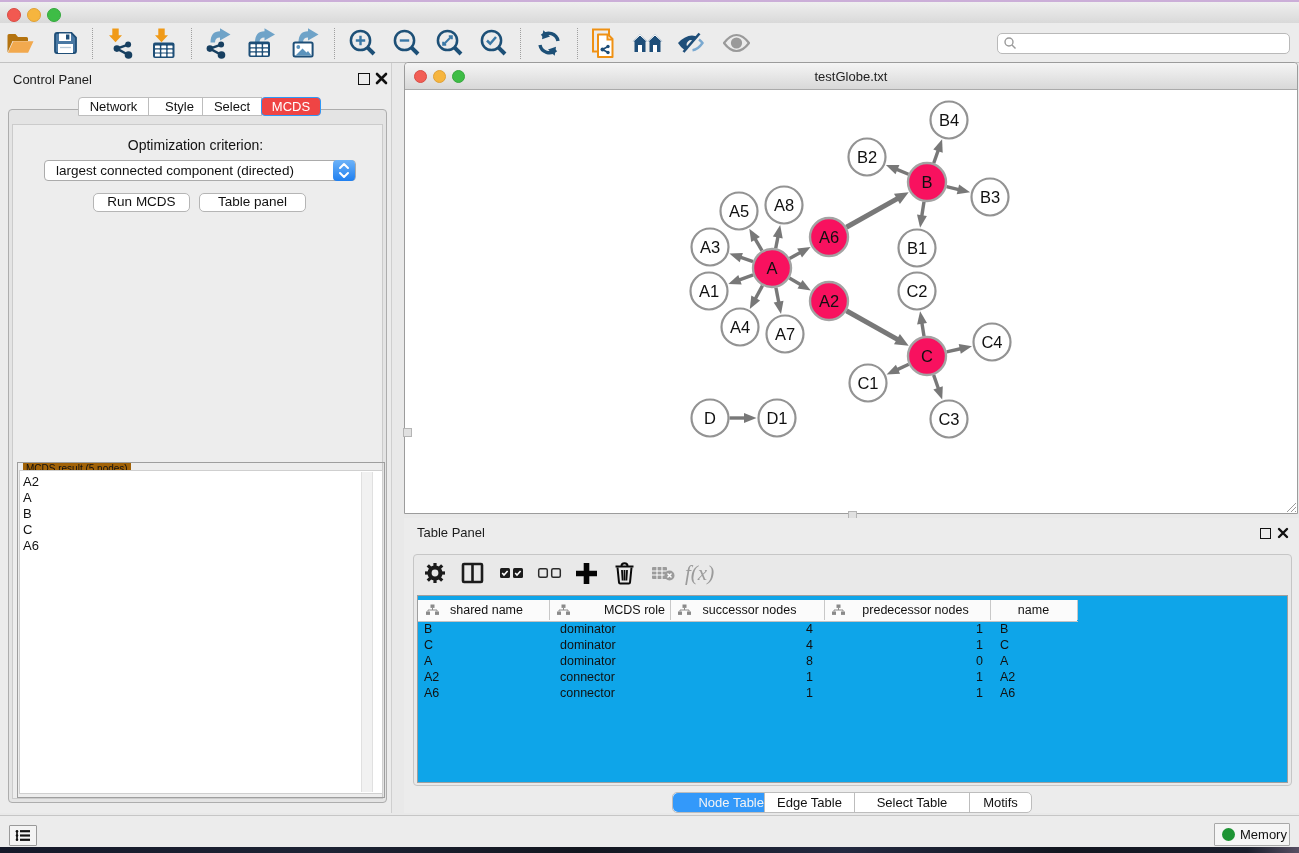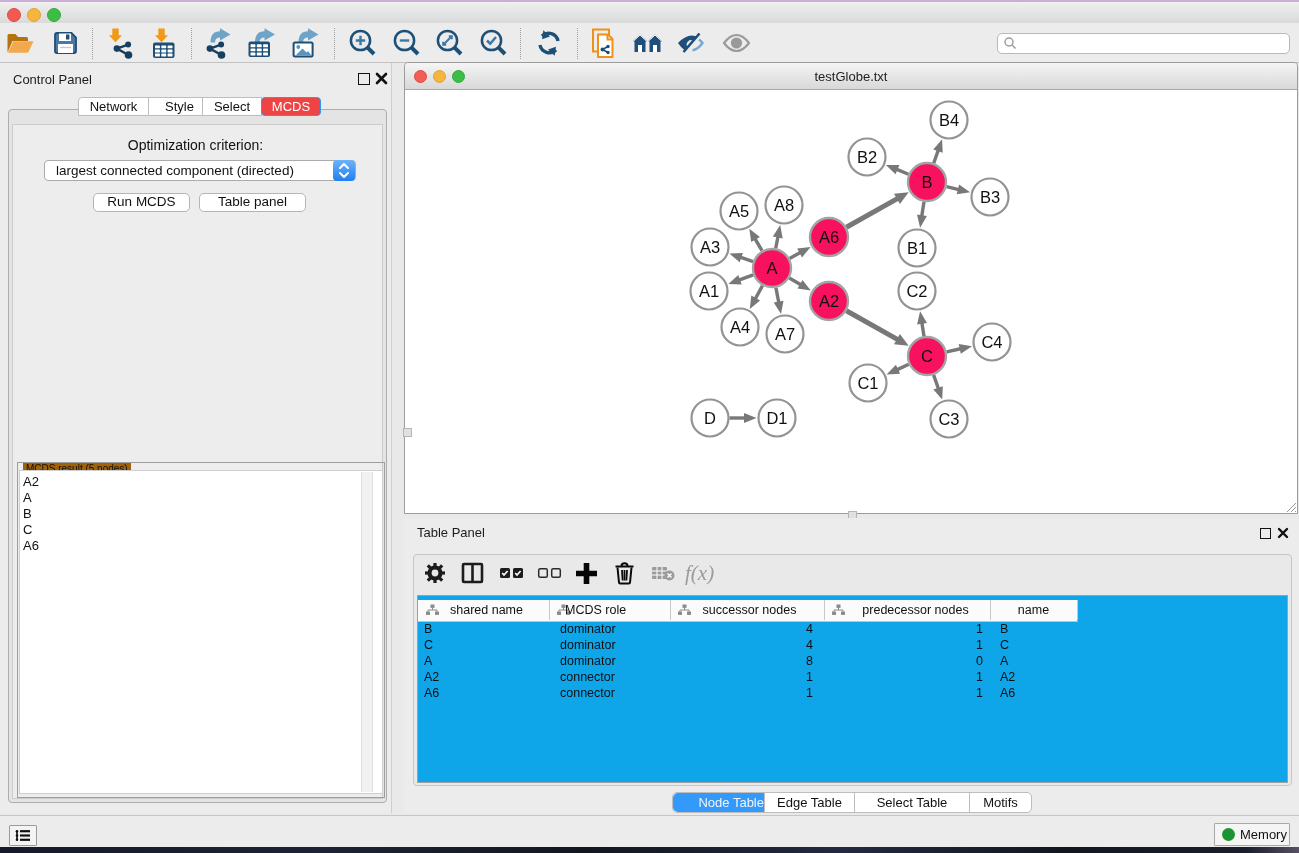--- a/index.html
+++ b/index.html
@@ -386,21 +386,21 @@
       </svg>
     <div class="abs" style="left:13px;top:7px;width:111px;text-align:center;">shared name</div>
     <svg class="abs" style="left:139px;top:8px;" width="13" height="12" viewBox="0 0 13 12">
         <g fill="#8a8a8a">
           <rect x="4.5" y="0.5" width="4" height="3.4"></rect>
           <rect x="0" y="7.5" width="4" height="3.4"></rect>
           <rect x="9" y="7.5" width="4" height="3.4"></rect>
         </g>
         <path d="M6.5 4 V6 M2 7.5 V6 H11 V7.5" stroke="#8a8a8a" fill="none"></path>
       </svg>
-    <div class="abs" style="left:147px;top:7px;width:100px;text-align:left;">MCDS role</div>
+    <div class="abs" style="left:147px;top:7px;width:100px;text-align:right;">MCDS role</div>
     <svg class="abs" style="left:260px;top:8px;" width="13" height="12" viewBox="0 0 13 12">
         <g fill="#8a8a8a">
           <rect x="4.5" y="0.5" width="4" height="3.4"></rect>
           <rect x="0" y="7.5" width="4" height="3.4"></rect>
           <rect x="9" y="7.5" width="4" height="3.4"></rect>
         </g>
         <path d="M6.5 4 V6 M2 7.5 V6 H11 V7.5" stroke="#8a8a8a" fill="none"></path>
       </svg>
     <div class="abs" style="left:265px;top:7px;width:133px;text-align:center;">successor nodes</div>
     <svg class="abs" style="left:414px;top:8px;" width="13" height="12" viewBox="0 0 13 12">

